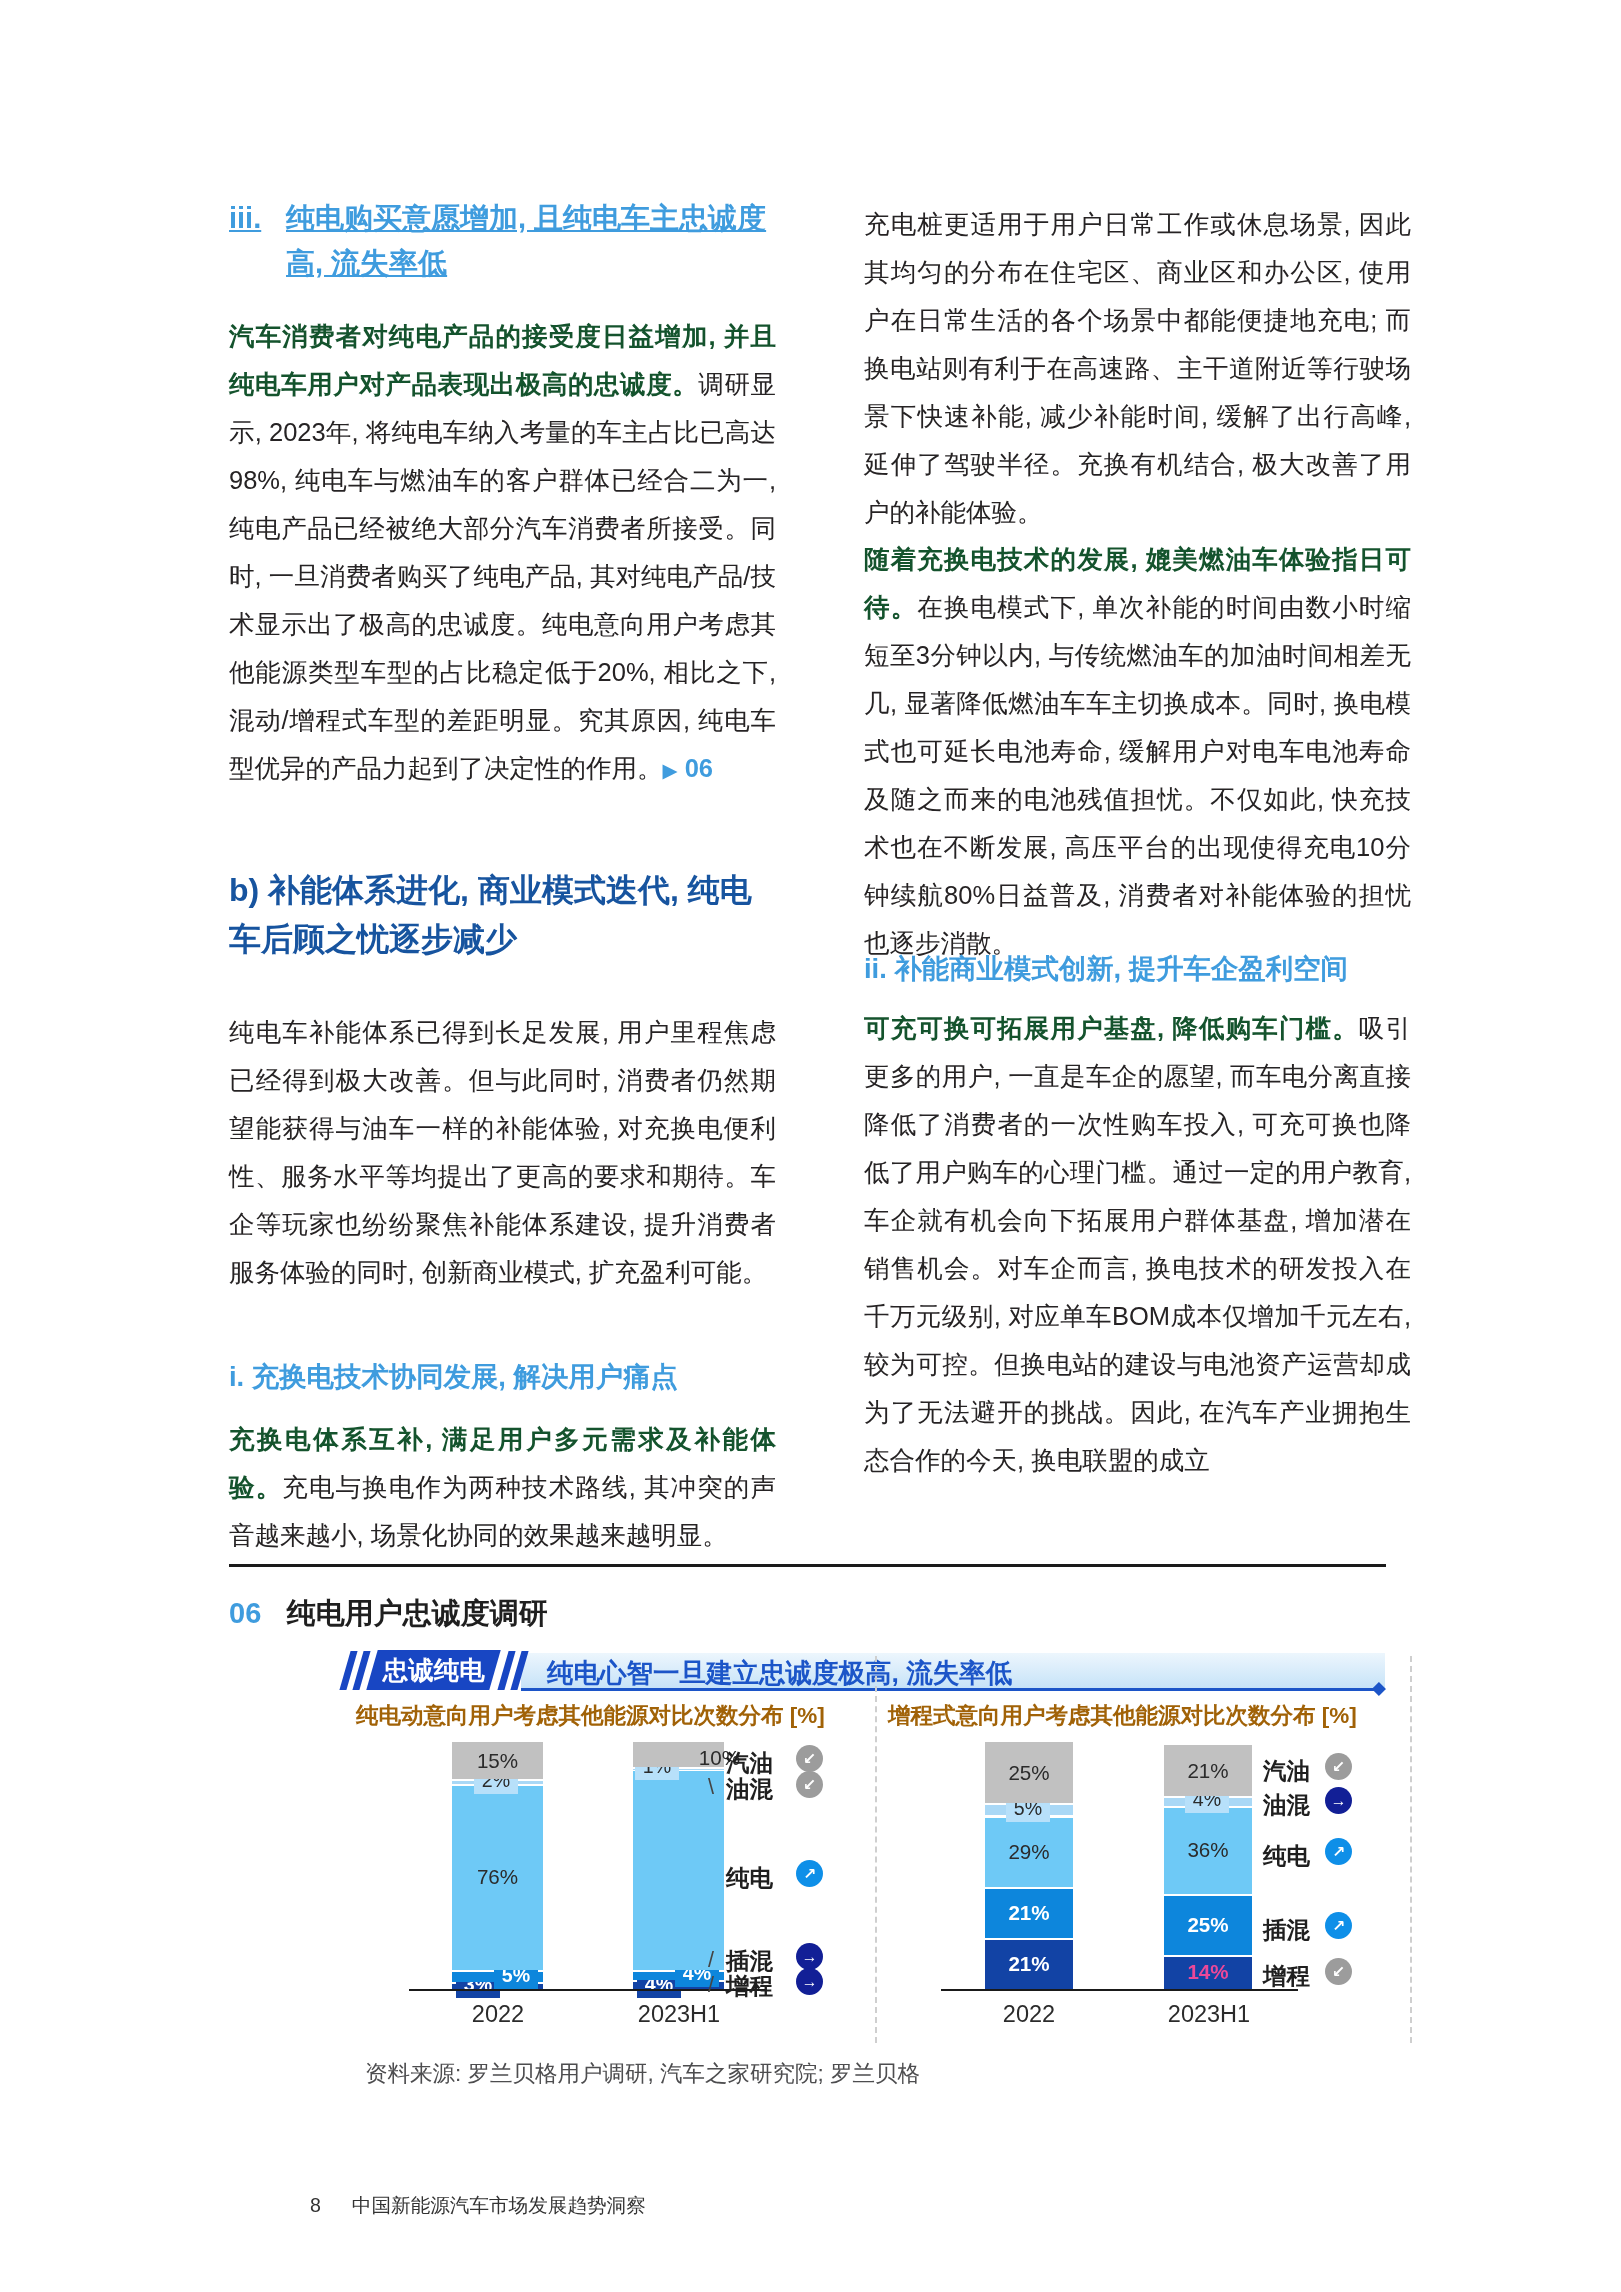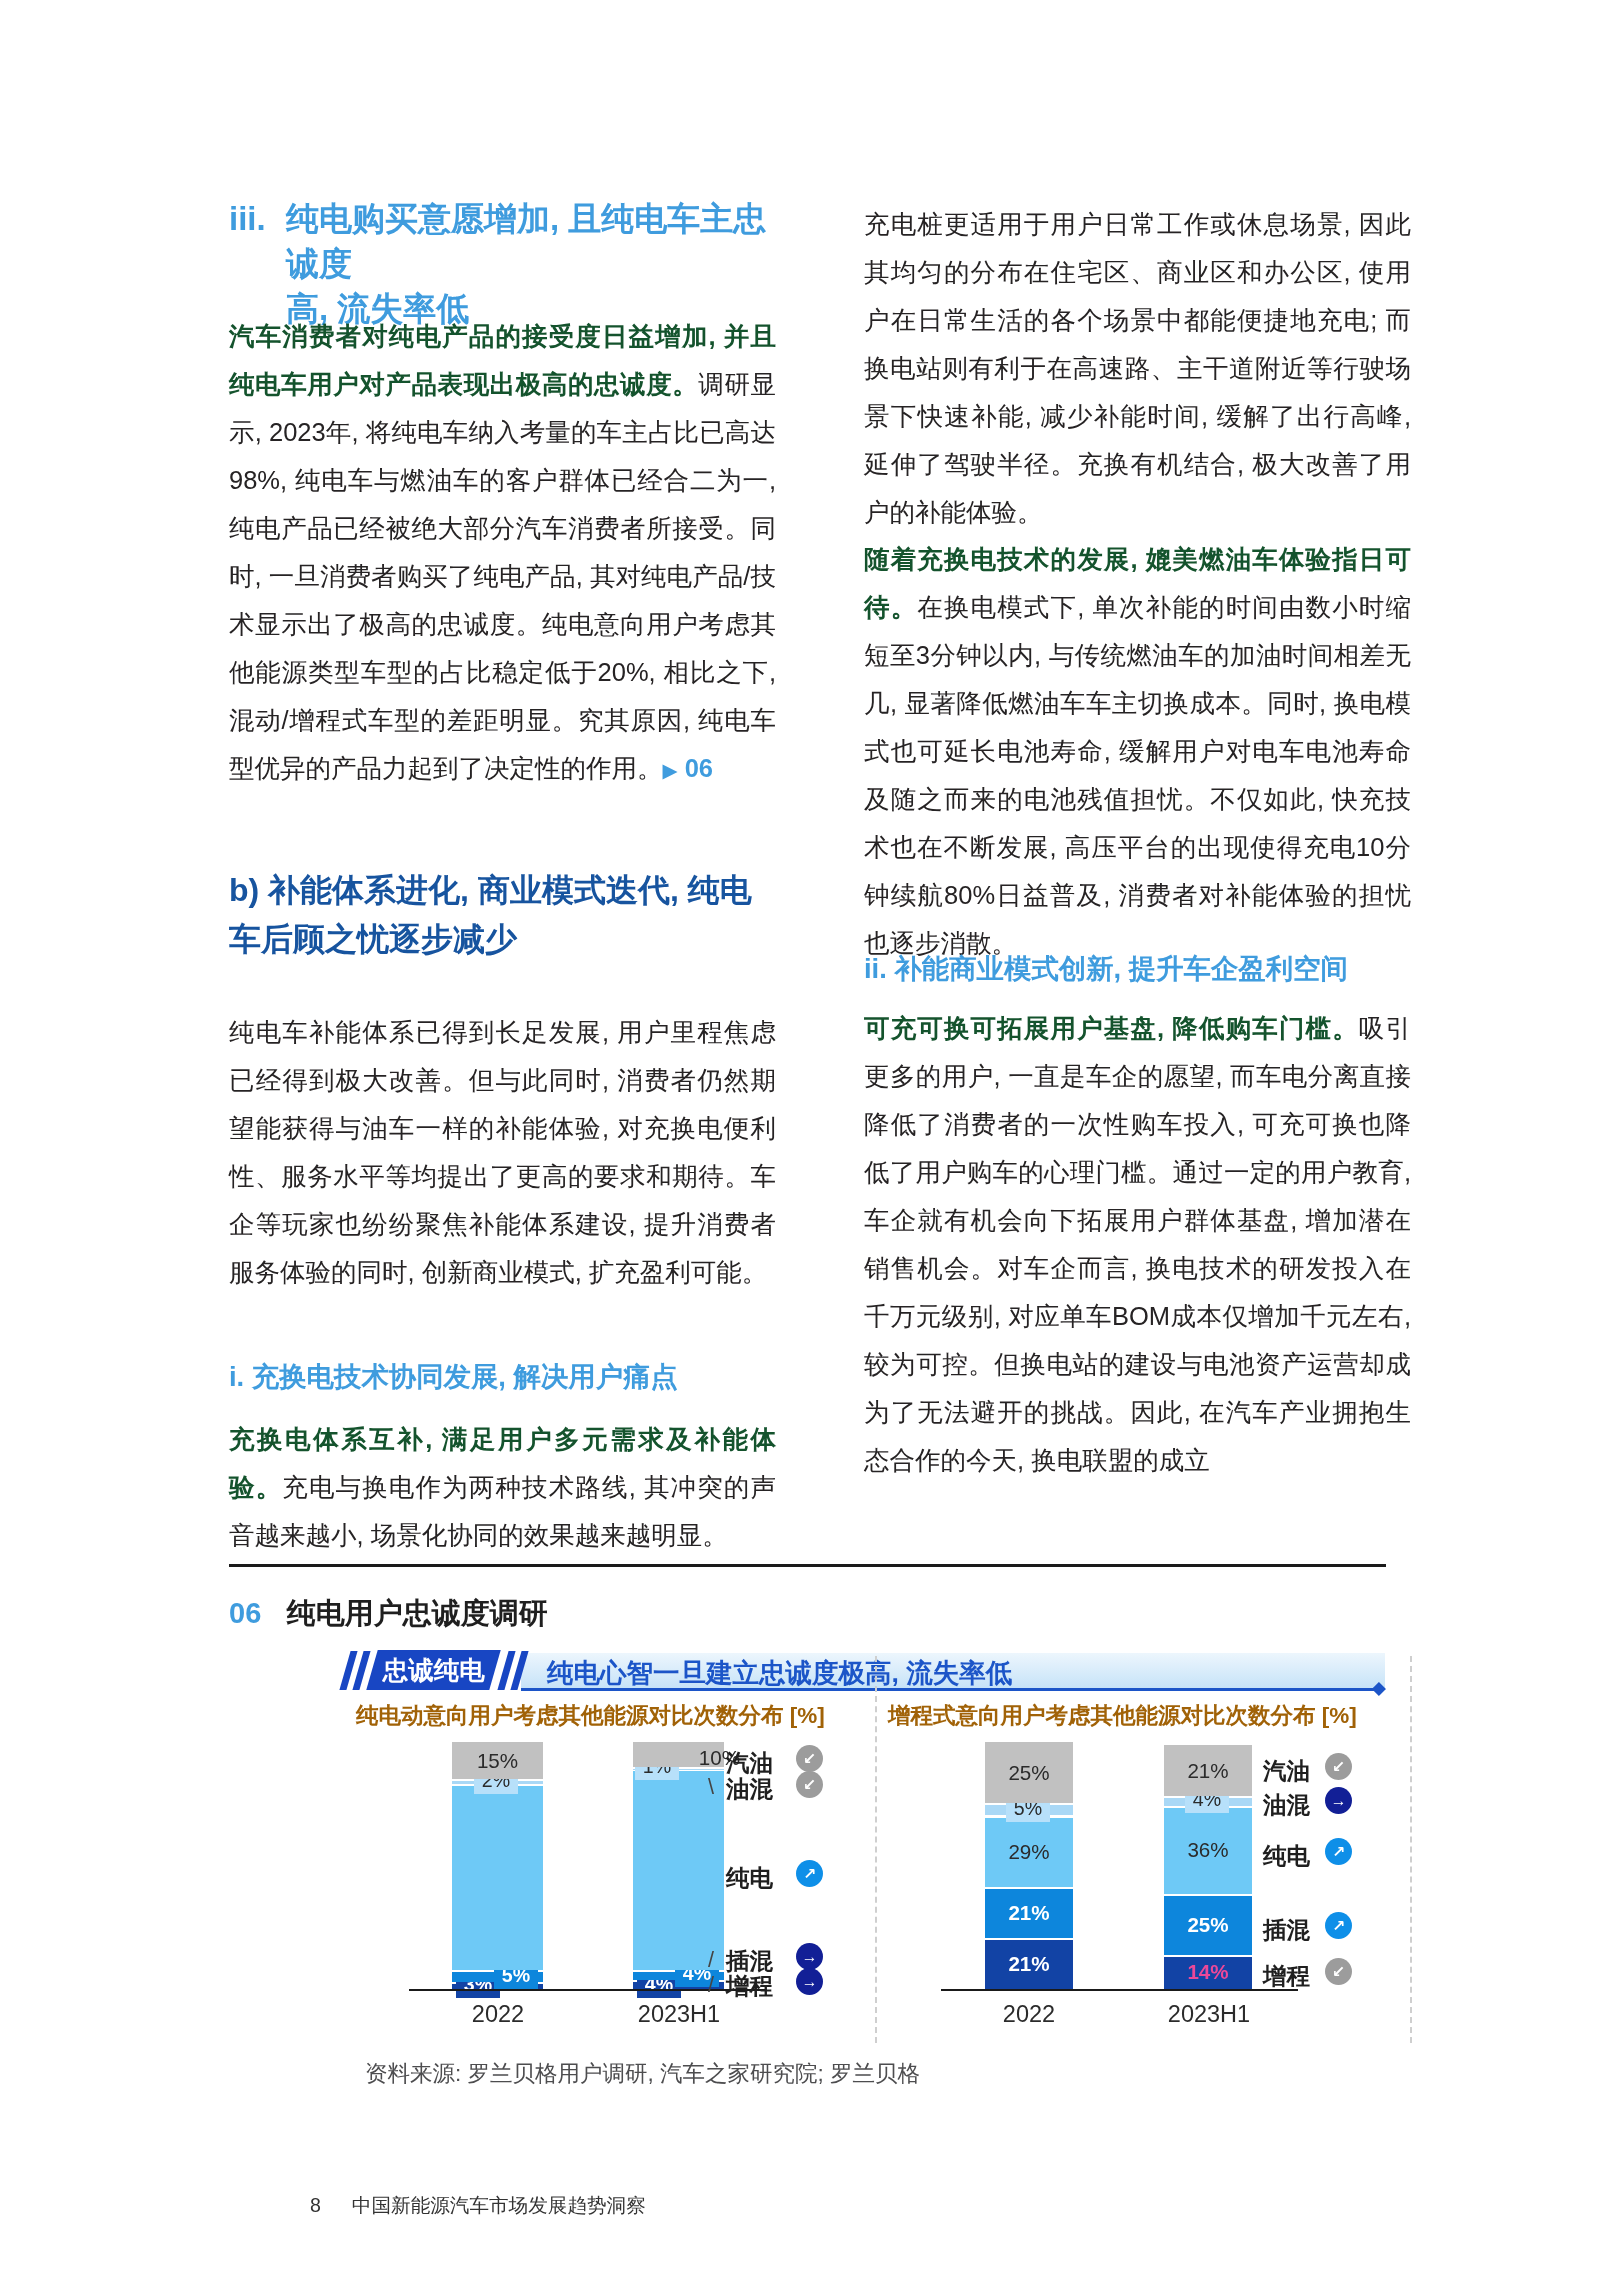--- a/index.html
+++ b/index.html
@@ -4,21 +4,21 @@
 <style>
   html,body{margin:0;padding:0;background:#e8e8e8;}
   .page{position:relative;width:1621px;height:2293px;background:#ffffff;overflow:hidden;
         font-family:"Liberation Sans","DejaVu Sans",sans-serif;color:#262324;}
   .abs{position:absolute;}
   
   .col{position:absolute;width:547px;}
   .para{font-size:25.5px;line-height:48px;text-align:justify;color:#262324;margin:0;}
   .para b{font-weight:bold;color:#14532d;}
   .h-light{color:#3F9CDE;font-weight:bold;}
-  .h-iii{font-size:33px;line-height:45px;display:flex;}
+  .h-iii{font-size:29px;line-height:45px;display:flex;text-decoration:underline;}
   .h-iii .marker{flex:0 0 57px;}
   .h-b{font-size:32px;line-height:49px;font-weight:bold;color:#17549F;}
   .h-sub{font-size:27.4px;line-height:39px;font-weight:bold;color:#3F9CDE;}
   .ref06{color:#3F9CDE;font-weight:bold;white-space:nowrap;}
   .ref06 .tri{font-size:19.6px;}
   
   .fig-rule{position:absolute;left:229px;top:1564px;width:1157px;height:2.9px;background:#1a1a1a;}
   .fig-head{position:absolute;left:229px;top:1594px;display:flex;align-items:baseline;}
   .fig-num{font-size:29px;font-weight:bold;color:#3F9CDE;}
   .fig-title{font-size:29px;font-weight:bold;color:#1f1f1f;margin-left:25.5px;}
@@ -116,20 +116,21 @@
   <div class="banner-line"></div>
   <div class="banner-diamond"></div>
 
   <div class="abs" style="left:0;top:0;width:100%;height:100%;">
       <div class="chart-title" style="left: 356px; top: 1700px;">纯电动意向用户考虑其他能源对比次数分布 [%]</div>
       <div class="seg" style="left: 452px; top: 1982px; width: 91px; height: 7.4px; background: rgb(18, 67, 165); border-top: 2px solid rgb(255, 255, 255);"></div>
       <div class="chip" style="left: 456px; top: 1971px; background: rgb(18, 67, 165); color: rgb(255, 255, 255); font-weight: bold;">3%</div>
       <div class="seg" style="left: 452px; top: 1970px; width: 91px; height: 12.3px; background: rgb(13, 134, 220); border-top: 2px solid rgb(255, 255, 255);"></div>
       <div class="chip" style="left: 494px; top: 1962px; background: rgb(13, 134, 220); color: rgb(255, 255, 255); font-weight: bold;">5%</div>
       <div class="seg" style="left: 452px; top: 1784px; width: 91px; height: 186px; background: rgb(110, 201, 246); border-top: 2px solid rgb(255, 255, 255);"></div>
+      <div class="plain-label" style="left: 452px; top: 1784px; width: 91px; height: 186px; line-height: 186px; color: rgb(43, 43, 43); font-weight: normal;">76%</div>
       <div class="seg" style="left: 452px; top: 1779px; width: 91px; height: 4.9px; background: rgb(169, 216, 246); border-top: 2px solid rgb(255, 255, 255);"></div>
       <div class="chip" style="left: 474px; top: 1767px; background: rgb(183, 224, 250); color: rgb(43, 43, 43);">2%</div>
       <div class="seg" style="left: 452px; top: 1742px; width: 91px; height: 37px; background: rgb(193, 193, 193);"></div>
       <div class="plain-label" style="left: 452px; top: 1742px; width: 91px; height: 37px; line-height: 37px; color: rgb(43, 43, 43); font-weight: normal;">15%</div>
       <div class="cat-label" style="left: 439px; top: 2001px; width: 118px;">2022</div>
       <div class="seg" style="left: 633px; top: 1980px; width: 91px; height: 9.8px; background: rgb(18, 67, 165); border-top: 2px solid rgb(255, 255, 255);"></div>
       <div class="chip" style="left: 637px; top: 1971px; background: rgb(18, 67, 165); color: rgb(255, 255, 255); font-weight: bold;">4%</div>
       <div class="seg" style="left: 633px; top: 1970px; width: 91px; height: 9.8px; background: rgb(13, 134, 220); border-top: 2px solid rgb(255, 255, 255);"></div>
       <div class="chip" style="left: 675px; top: 1960px; background: rgb(13, 134, 220); color: rgb(255, 255, 255); font-weight: bold;">4%</div>
       <div class="seg" style="left: 633px; top: 1769px; width: 91px; height: 201px; background: rgb(110, 201, 246); border-top: 2px solid rgb(255, 255, 255);"></div>

